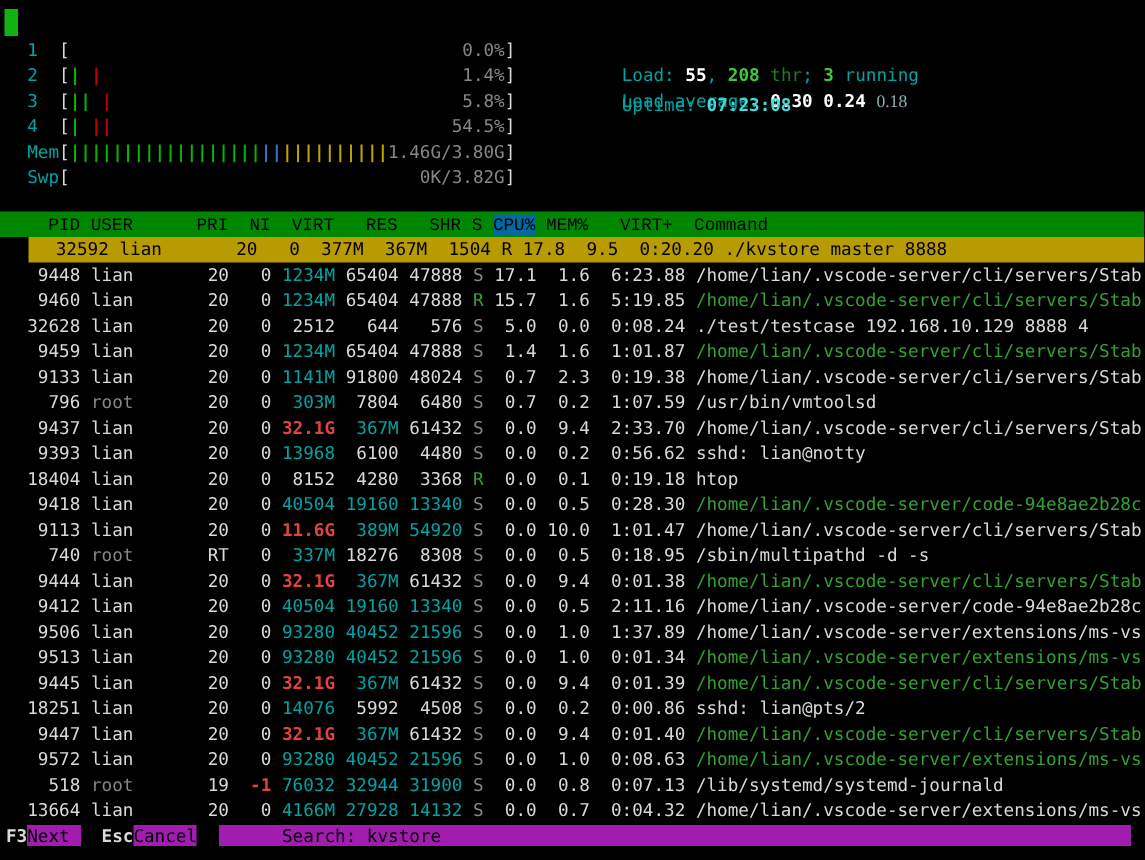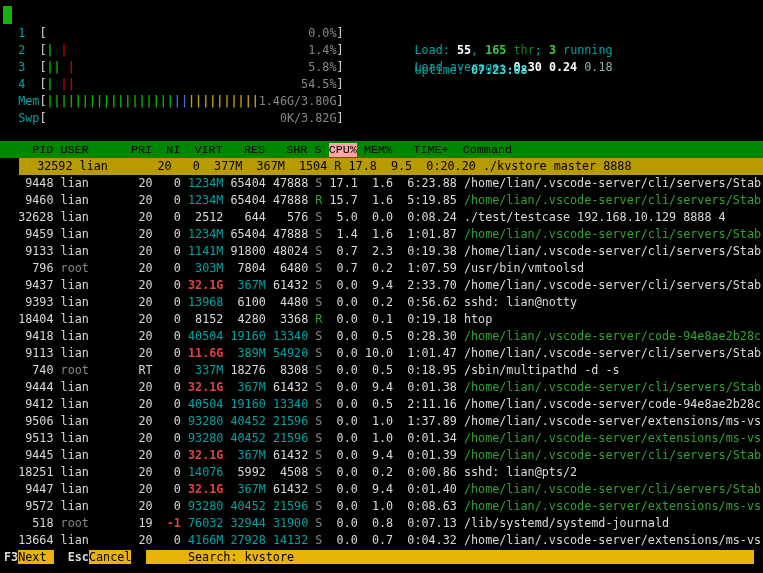--- a/index.html
+++ b/index.html
@@ -14,69 +14,69 @@
   
   .fg{color:#d9d9d9;}
   .gray{color:#878787;}
   .cyan{color:#00a3a3;}
   .bcyan{color:#45dada;font-weight:bold;}
   .bwhite{color:#ffffff;font-weight:bold;}
   .bgreen{color:#3fc73f;font-weight:bold;}
   .green{color:#33a133;}
   .dgreen{color:#1e7e1e;margin-top:37px;}
   .red{color:#e04343;font-weight:bold;}
-  .ldim{color:#8fb0b0;}
+  .ldim{color:#8fb0b0;font-family:Liberation Serif, serif;}
   
   .mg{color:#00b800;font-weight:bold;}
   .mr{color:#c40000;font-weight:bold;}
   .mb{color:#3c6fd0;font-weight:bold;}
   .my{color:#c2a300;font-weight:bold;}
   .mtr-inner{display:inline-block;position:relative;width:41ch;vertical-align:top;}
   .mpct{position:absolute;right:0;top:0;color:#878787;text-align:center;}
   
   .thead{background:#008700;color:#000;}
   .thead span{color:#000;font-family:Liberation Mono, monospace;}
-  .thead .sorted{background:#fca5a5;margin-top:32px;}
+  .thead .sorted{background:#0369a1;margin-top:32px;}
   .selected{background:#b89b00;margin-left:19px;}
   .selected span{color:#000 !important;font-weight:normal !important;}
   
   .fnbar{background:#000;}
   .fkey{color:#d9d9d9;font-weight:bold;}
-  .fbtn{background:#eab308;color:#000;}
+  .fbtn{background:#a21caf;color:#000;}
   .cursor{position:absolute;left:3px;top:6px;width:9px;height:18px;background:#12b212;}
 </style>
 </head>
 <body>
 
 <div class="screen">
   <div class="cursor"></div>
 
   <div id="meters">
       <div class="line" style="top: 25px;"><span class="cyan">  1  </span>[<span class="mtr-inner"><span class="mpct">0.0%</span></span>]</div>
       <div class="line" style="top: 42px;"><span class="cyan">  2  </span>[<span class="mtr-inner"><span class="mg">|</span> <span class="mr">|</span><span class="mpct">1.4%</span></span>]</div>
       <div class="line" style="top: 59px;"><span class="cyan">  3  </span>[<span class="mtr-inner"><span class="mg">|</span><span class="mg">|</span> <span class="mr">|</span><span class="mpct">5.8%</span></span>]</div>
       <div class="line" style="top: 76px;"><span class="cyan">  4  </span>[<span class="mtr-inner"><span class="mg">|</span> <span class="mr">|</span><span class="mr">|</span><span class="mpct">54.5%</span></span>]</div>
       <div class="line" style="top: 93px;"><span class="cyan">  Mem</span>[<span class="mtr-inner"><span class="mg">|</span><span class="mg">|</span><span class="mg">|</span><span class="mg">|</span><span class="mg">|</span><span class="mg">|</span><span class="mg">|</span><span class="mg">|</span><span class="mg">|</span><span class="mg">|</span><span class="mg">|</span><span class="mg">|</span><span class="mg">|</span><span class="mg">|</span><span class="mg">|</span><span class="mg">|</span><span class="mg">|</span><span class="mg">|</span><span class="mb">|</span><span class="mb">|</span><span class="my">|</span><span class="my">|</span><span class="my">|</span><span class="my">|</span><span class="my">|</span><span class="my">|</span><span class="my">|</span><span class="my">|</span><span class="my">|</span><span class="my">|</span><span class="mpct">1.46G/3.80G</span></span>]</div>
       <div class="line" style="top: 110px;"><span class="cyan">  Swp</span>[<span class="mtr-inner"><span class="mpct">0K/3.82G</span></span>]</div>
     </div>
 
   <div id="sysinfo">
     <div class="line" style="left:372px;top:25px">
-      <span class="cyan">Load: </span><span class="bwhite">55</span><span class="cyan">, </span><span class="bgreen">165</span><span class="dgreen"> thr</span><span class="cyan">; </span><span class="bgreen">3</span><span class="cyan"> running</span>
+      <span class="cyan">Load: </span><span class="bwhite">55</span><span class="cyan">, </span><span class="bgreen">208</span><span class="dgreen"> thr</span><span class="cyan">; </span><span class="bgreen">3</span><span class="cyan"> running</span>
     </div>
     <div class="line" style="left:372px;top:42px">
       <span class="cyan">Load average: </span><span class="bwhite">0.30 </span><span class="bwhite">0.24 </span><span class="ldim">0.18</span>
     </div>
     <div class="line" style="left:372px;top:45px">
       <span class="cyan">Uptime: </span><span class="bcyan">07:23:08</span>
     </div>
   </div>
 
   <div id="table">
-      <div class="row thead" style="top: 141px;"><span>    PID</span> <span>USER     </span> <span>PRI</span> <span> NI</span> <span> VIRT</span> <span>  RES</span> <span>  SHR</span> <span>S</span> <span class="sorted">CPU%</span> <span>MEM%</span> <span>  TIME+ </span> <span>Command</span></div>
+      <div class="row thead" style="top: 141px;"><span>    PID</span> <span>USER     </span> <span>PRI</span> <span> NI</span> <span> VIRT</span> <span>  RES</span> <span>  SHR</span> <span>S</span> <span class="sorted">CPU%</span> <span>MEM%</span> <span>  VIRT+ </span> <span>Command</span></div>
       <div class="row selected" style="top: 158px;"><span class="fg">  32592</span> <span class="fg">lian     </span> <span class="fg"> 20</span> <span class="fg">  0</span> <span class="fg"> 377M</span> <span class="fg"> 367M</span> <span class="fg"> 1504</span> <span class="green">R</span> <span class="fg">17.8</span> <span class="fg"> 9.5</span> <span class="fg"> 0:20.20</span> <span class="fg">./kvstore master 8888</span></div>
       <div class="row" style="top: 175px;"><span class="fg">   9448</span> <span class="fg">lian     </span> <span class="fg"> 20</span> <span class="fg">  0</span> <span class="cyan">1234M</span> <span class="fg">65404</span> <span class="fg">47888</span> <span class="gray">S</span> <span class="fg">17.1</span> <span class="fg"> 1.6</span> <span class="fg"> 6:23.88</span> <span class="fg">/home/lian/.vscode-server/cli/servers/Stab</span></div>
       <div class="row" style="top: 192px;"><span class="fg">   9460</span> <span class="fg">lian     </span> <span class="fg"> 20</span> <span class="fg">  0</span> <span class="cyan">1234M</span> <span class="fg">65404</span> <span class="fg">47888</span> <span class="green">R</span> <span class="fg">15.7</span> <span class="fg"> 1.6</span> <span class="fg"> 5:19.85</span> <span class="green">/home/lian/.vscode-server/cli/servers/Stab</span></div>
       <div class="row" style="top: 209px;"><span class="fg">  32628</span> <span class="fg">lian     </span> <span class="fg"> 20</span> <span class="fg">  0</span> <span class="fg"> 2512</span> <span class="fg">  644</span> <span class="fg">  576</span> <span class="gray">S</span> <span class="fg"> 5.0</span> <span class="fg"> 0.0</span> <span class="fg"> 0:08.24</span> <span class="fg">./test/testcase 192.168.10.129 8888 4</span></div>
       <div class="row" style="top: 226px;"><span class="fg">   9459</span> <span class="fg">lian     </span> <span class="fg"> 20</span> <span class="fg">  0</span> <span class="cyan">1234M</span> <span class="fg">65404</span> <span class="fg">47888</span> <span class="gray">S</span> <span class="fg"> 1.4</span> <span class="fg"> 1.6</span> <span class="fg"> 1:01.87</span> <span class="green">/home/lian/.vscode-server/cli/servers/Stab</span></div>
       <div class="row" style="top: 243px;"><span class="fg">   9133</span> <span class="fg">lian     </span> <span class="fg"> 20</span> <span class="fg">  0</span> <span class="cyan">1141M</span> <span class="fg">91800</span> <span class="fg">48024</span> <span class="gray">S</span> <span class="fg"> 0.7</span> <span class="fg"> 2.3</span> <span class="fg"> 0:19.38</span> <span class="fg">/home/lian/.vscode-server/cli/servers/Stab</span></div>
       <div class="row" style="top: 260px;"><span class="fg">    796</span> <span class="gray">root     </span> <span class="fg"> 20</span> <span class="fg">  0</span> <span class="cyan"> 303M</span> <span class="fg"> 7804</span> <span class="fg"> 6480</span> <span class="gray">S</span> <span class="fg"> 0.7</span> <span class="fg"> 0.2</span> <span class="fg"> 1:07.59</span> <span class="fg">/usr/bin/vmtoolsd</span></div>
       <div class="row" style="top: 277px;"><span class="fg">   9437</span> <span class="fg">lian     </span> <span class="fg"> 20</span> <span class="fg">  0</span> <span class="red">32.1G</span> <span class="cyan"> 367M</span> <span class="fg">61432</span> <span class="gray">S</span> <span class="fg"> 0.0</span> <span class="fg"> 9.4</span> <span class="fg"> 2:33.70</span> <span class="fg">/home/lian/.vscode-server/cli/servers/Stab</span></div>
       <div class="row" style="top: 294px;"><span class="fg">   9393</span> <span class="fg">lian     </span> <span class="fg"> 20</span> <span class="fg">  0</span> <span class="cyan">13968</span> <span class="fg"> 6100</span> <span class="fg"> 4480</span> <span class="gray">S</span> <span class="fg"> 0.0</span> <span class="fg"> 0.2</span> <span class="fg"> 0:56.62</span> <span class="fg">sshd: lian@notty</span></div>
       <div class="row" style="top: 311px;"><span class="fg">  18404</span> <span class="fg">lian     </span> <span class="fg"> 20</span> <span class="fg">  0</span> <span class="fg"> 8152</span> <span class="fg"> 4280</span> <span class="fg"> 3368</span> <span class="green">R</span> <span class="fg"> 0.0</span> <span class="fg"> 0.1</span> <span class="fg"> 0:19.18</span> <span class="fg">htop</span></div>

